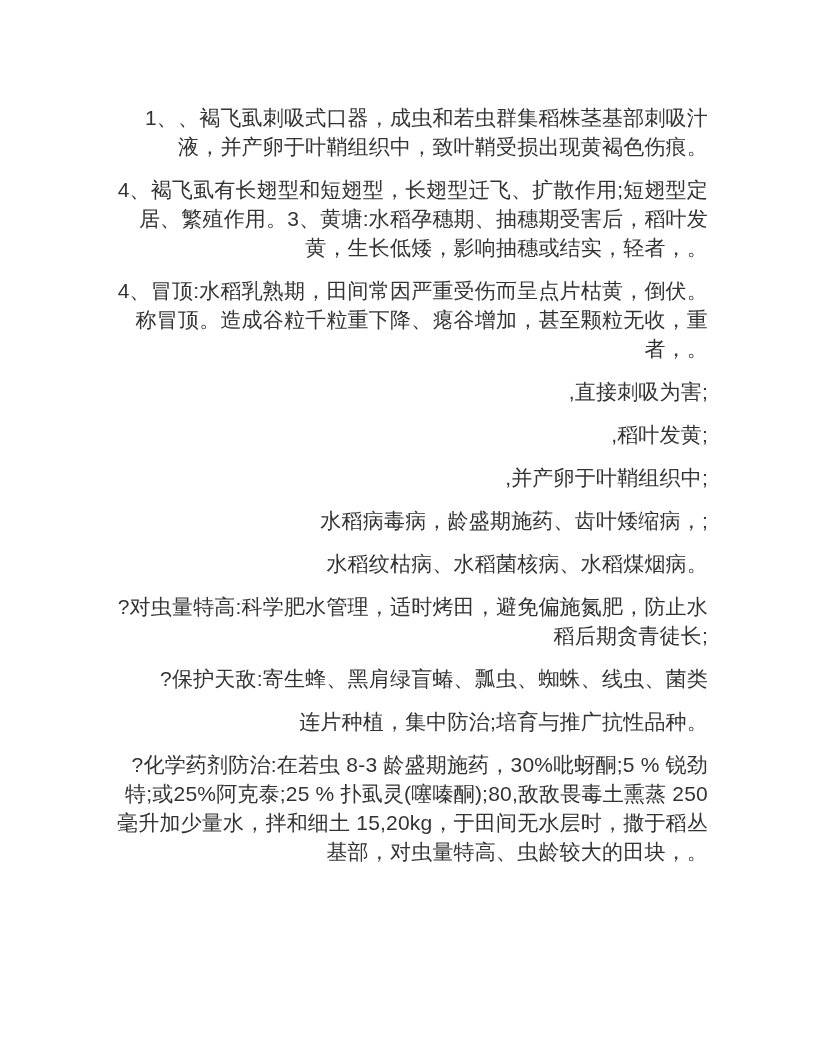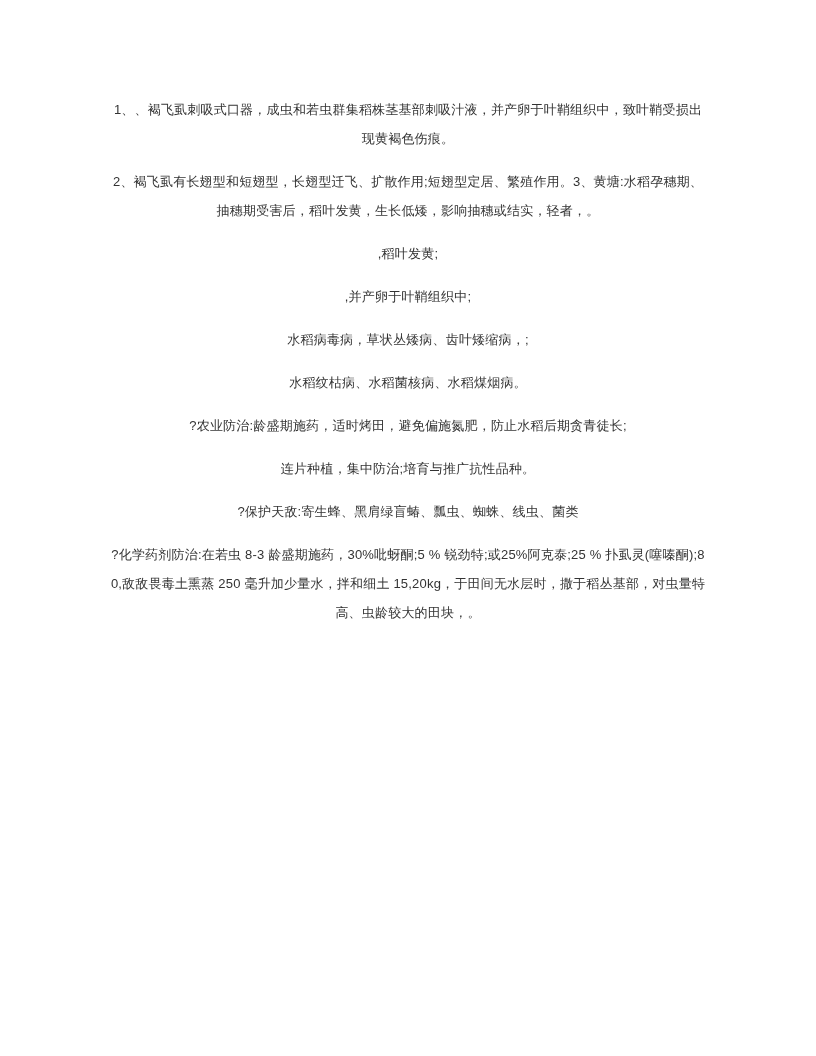--- a/index.html
+++ b/index.html
@@ -11,36 +11,38 @@
     position: relative;
     width: 816px;
     height: 1056px;
     box-sizing: border-box;
     background: #ffffff;
     padding: 95px 108px 0 108px;
     overflow: hidden;
     font-family: "Liberation Sans", "DejaVu Sans", sans-serif;
   }
   .page p {
-    margin: 0 0 14px 0;
-    font-size: 13px;
+    margin: 8px 0 14px 0;
+    font-size: 21px;
     line-height: 29px;
     color: #333333;
     letter-spacing: 0.2px;
-    text-align: center;
+    text-align: right;
     word-break: break-all;
   }
 </style>
 </head>
 <body>
 
 <div class="page">
   <p>1、、褐飞虱刺吸式口器，成虫和若虫群集稻株茎基部刺吸汁液，并产卵于叶鞘组织中，致叶鞘受损出现黄褐色伤痕。</p>
-  <p>2、褐飞虱有长翅型和短翅型，长翅型迁飞、扩散作用;短翅型定居、繁殖作用。3、黄塘:水稻孕穗期、抽穗期受害后，稻叶发黄，生长低矮，影响抽穗或结实，轻者，。</p>
+  <p>4、褐飞虱有长翅型和短翅型，长翅型迁飞、扩散作用;短翅型定居、繁殖作用。3、黄塘:水稻孕穗期、抽穗期受害后，稻叶发黄，生长低矮，影响抽穗或结实，轻者，。</p>
+  <p>4、冒顶:水稻乳熟期，田间常因严重受伤而呈点片枯黄，倒伏。称冒顶。造成谷粒千粒重下降、瘪谷增加，甚至颗粒无收，重者，。</p>
+  <p>,直接刺吸为害;</p>
   <p>,稻叶发黄;</p>
   <p>,并产卵于叶鞘组织中;</p>
-  <p>水稻病毒病，草状丛矮病、齿叶矮缩病，;</p>
+  <p>水稻病毒病，龄盛期施药、齿叶矮缩病，;</p>
   <p>水稻纹枯病、水稻菌核病、水稻煤烟病。</p>
-  <p>?农业防治:龄盛期施药，适时烤田，避免偏施氮肥，防止水稻后期贪青徒长;</p>
+  <p>?对虫量特高:科学肥水管理，适时烤田，避免偏施氮肥，防止水稻后期贪青徒长;</p>
+  <p>?保护天敌:寄生蜂、黑肩绿盲蝽、瓢虫、蜘蛛、线虫、菌类</p>
   <p>连片种植，集中防治;培育与推广抗性品种。</p>
-  <p>?保护天敌:寄生蜂、黑肩绿盲蝽、瓢虫、蜘蛛、线虫、菌类</p>
   <p>?化学药剂防治:在若虫 8-3 龄盛期施药，30%吡蚜酮;5 % 锐劲特;或25%阿克泰;25 % 扑虱灵(噻嗪酮);80,敌敌畏毒土熏蒸 250 毫升加少量水，拌和细土 15,20kg，于田间无水层时，撒于稻丛基部，对虫量特高、虫龄较大的田块，。</p>
 </div>
 
 </body></html>

